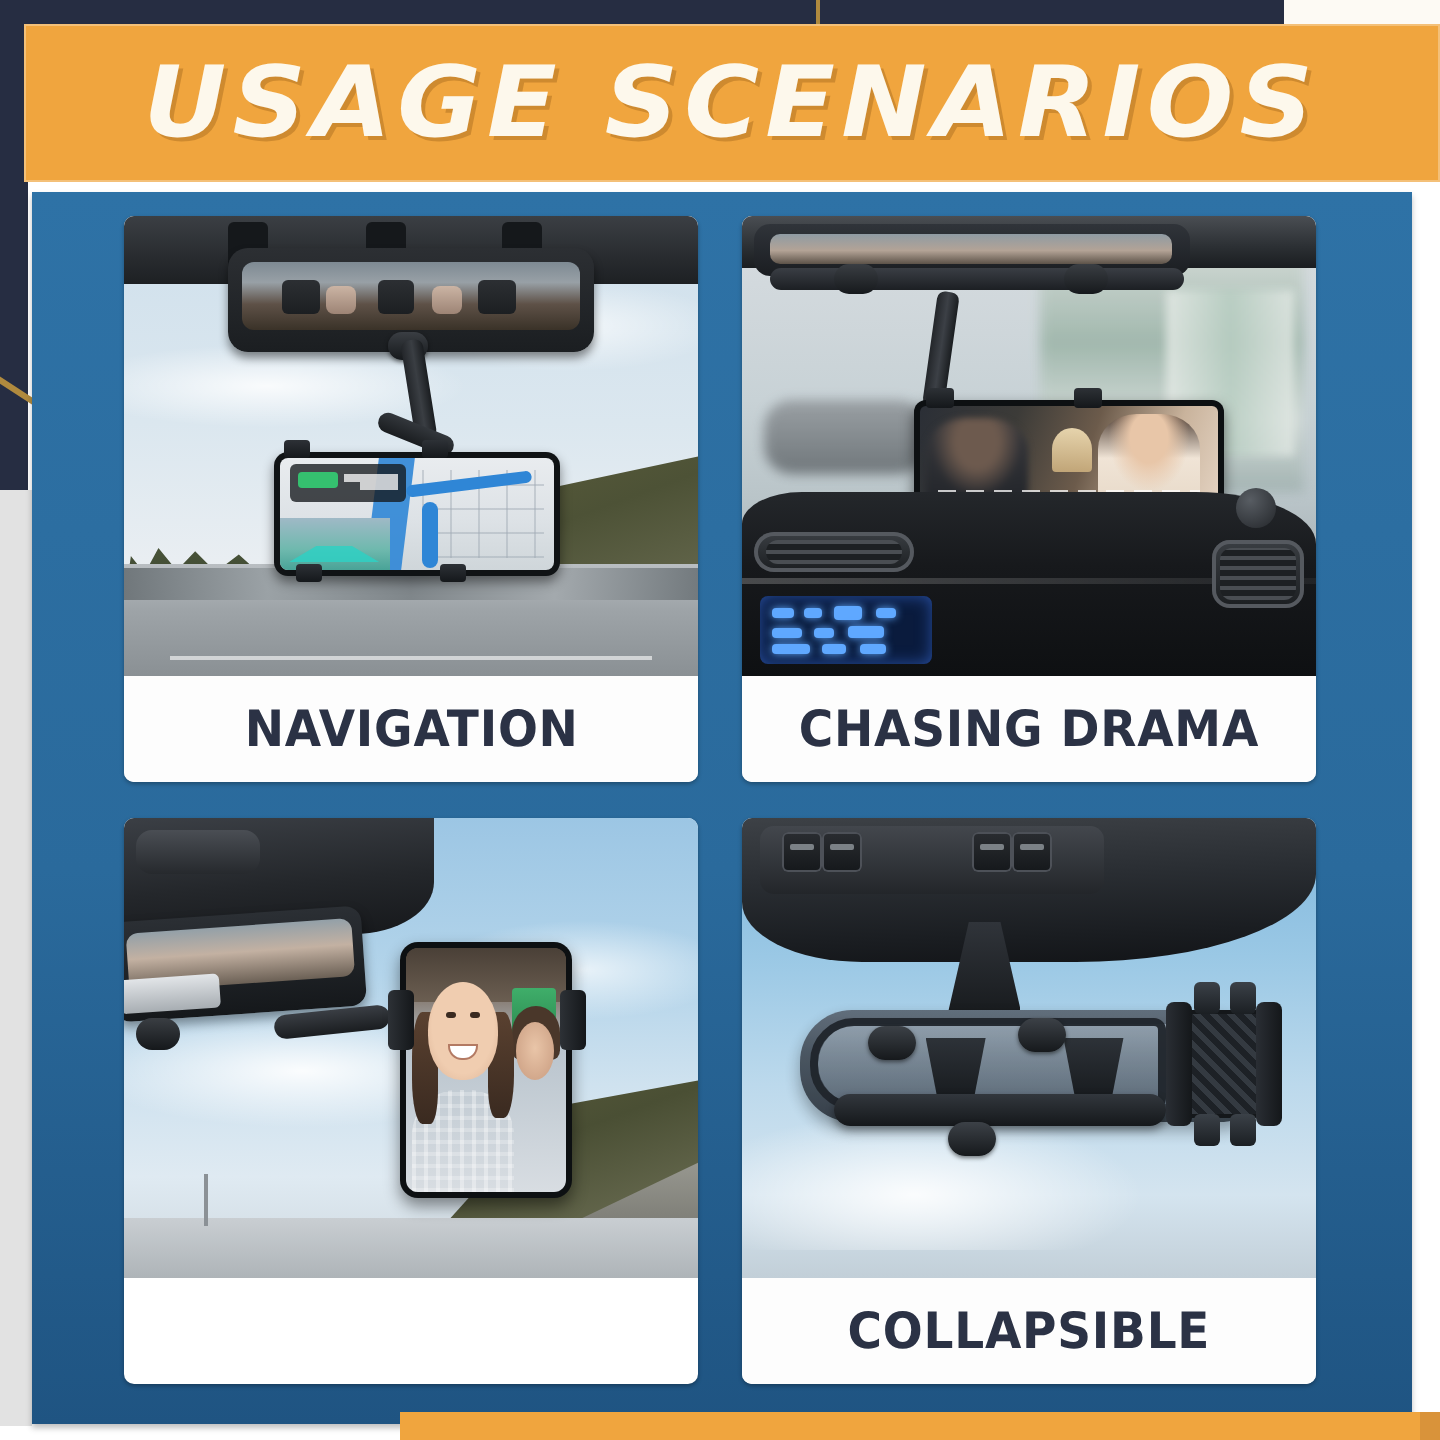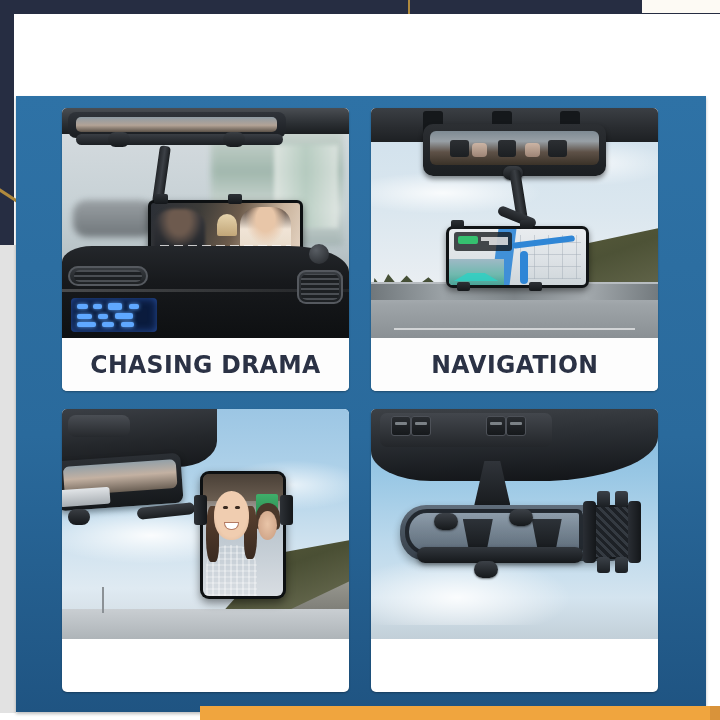--- a/index.html
+++ b/index.html
@@ -358,26 +358,92 @@
 <div id="poster">
 
   <div class="navy-top"></div>
   <div class="corner-white"></div>
   <div class="gold-stem"></div>
   <div class="navy-left">
     <div class="gold-diag"></div>
   </div>
   <div class="grey-left"></div>
 
+  <div class="banner">
+    <div class="banner-inner">
+      <div class="banner-title">USAGE SCENARIOS</div>
+    </div>
+  </div>
 
   <div class="panel"></div>
   <div class="bottom-orange"></div>
   <div class="bottom-orange-edge"></div>
 
   <div class="grid">
+
+    <div class="tile">
+      <div class="photo">
+        <div class="t1-sky"></div>
+        <div class="t1-cloud"></div>
+        <div class="t1-cloud2"></div>
+        <div class="t1-hill"></div>
+        <div class="t1-wall"></div>
+        <div class="t1-trees"></div>
+        <div class="t1-road">
+          <div class="t1-roadline"></div>
+        </div>
+        <div class="t1-carband"></div>
+
+        <div class="t1-roof">
+          <b style="left:18%"></b>
+          <b style="left:42%"></b>
+          <b style="left:66%"></b>
+        </div>
+
+        <div class="t1-knob" style="left:36%;top:26px"></div>
+        <div class="t1-knob" style="left:62%;top:26px"></div>
+
+        <div class="t1-mirror">
+          <div class="t1-mirror-glass">
+            <div class="t1-mseat" style="left:12%"></div>
+            <div class="t1-mhead" style="left:25%"></div>
+            <div class="t1-mseat" style="left:40%"></div>
+            <div class="t1-mhead" style="left:56%"></div>
+            <div class="t1-mseat" style="left:70%"></div>
+          </div>
+        </div>
+        <div class="t1-knob" style="left:46%;top:58px"></div>
+        <div class="t1-arm"></div>
+        <div class="t1-arm2"></div>
+
+        <div class="t1-phone">
+          <div class="t1-map">
+            <div class="t1-map-grid"></div>
+            <div class="t1-map-road"></div>
+            <div class="t1-map-road2"></div>
+            <div class="t1-map-road3"></div>
+            <div class="t1-cam">
+              <div class="t1-camroad"></div>
+            </div>
+            <div class="t1-hud">
+              <i></i>
+              <u></u>
+              <u class="b"></u>
+            </div>
+          </div>
+        </div>
+        <div class="t1-clip" style="left:28%;top:112px"></div>
+        <div class="t1-clip" style="left:52%;top:112px"></div>
+        <div class="t1-clip" style="left:30%;top:174px"></div>
+        <div class="t1-clip" style="left:55%;top:174px"></div>
+      </div>
+      <div class="caption">
+        <span>NAVIGATION</span>
+      </div>
+    </div>
 
     <div class="tile">
       <div class="photo">
         <div class="t2-bg"></div>
         <div class="t2-blurbldg"></div>
         <div class="t2-blurbldg2"></div>
         <div class="t2-blurcar"></div>
 
         <div class="t2-roof"></div>
         <div class="t2-mirror">
@@ -419,81 +485,20 @@
           <i style="left:7%;top:46%;width:18%;height:5px"></i>
           <i style="left:32%;top:46%;width:12%;height:5px"></i>
           <i style="left:52%;top:44%;width:20%;height:6px"></i>
           <i style="left:7%;top:72%;width:22%;height:5px"></i>
           <i style="left:36%;top:72%;width:14%;height:5px"></i>
           <i style="left:58%;top:72%;width:16%;height:5px"></i>
         </div>
       </div>
       <div class="caption">
         <span>CHASING DRAMA</span>
-      </div>
-    </div>
-
-    <div class="tile">
-      <div class="photo">
-        <div class="t1-sky"></div>
-        <div class="t1-cloud"></div>
-        <div class="t1-cloud2"></div>
-        <div class="t1-hill"></div>
-        <div class="t1-wall"></div>
-        <div class="t1-trees"></div>
-        <div class="t1-road">
-          <div class="t1-roadline"></div>
-        </div>
-        <div class="t1-carband"></div>
-
-        <div class="t1-roof">
-          <b style="left:18%"></b>
-          <b style="left:42%"></b>
-          <b style="left:66%"></b>
-        </div>
-
-        <div class="t1-knob" style="left:36%;top:26px"></div>
-        <div class="t1-knob" style="left:62%;top:26px"></div>
-
-        <div class="t1-mirror">
-          <div class="t1-mirror-glass">
-            <div class="t1-mseat" style="left:12%"></div>
-            <div class="t1-mhead" style="left:25%"></div>
-            <div class="t1-mseat" style="left:40%"></div>
-            <div class="t1-mhead" style="left:56%"></div>
-            <div class="t1-mseat" style="left:70%"></div>
-          </div>
-        </div>
-        <div class="t1-knob" style="left:46%;top:58px"></div>
-        <div class="t1-arm"></div>
-        <div class="t1-arm2"></div>
-
-        <div class="t1-phone">
-          <div class="t1-map">
-            <div class="t1-map-grid"></div>
-            <div class="t1-map-road"></div>
-            <div class="t1-map-road2"></div>
-            <div class="t1-map-road3"></div>
-            <div class="t1-cam">
-              <div class="t1-camroad"></div>
-            </div>
-            <div class="t1-hud">
-              <i></i>
-              <u></u>
-              <u class="b"></u>
-            </div>
-          </div>
-        </div>
-        <div class="t1-clip" style="left:28%;top:112px"></div>
-        <div class="t1-clip" style="left:52%;top:112px"></div>
-        <div class="t1-clip" style="left:30%;top:174px"></div>
-        <div class="t1-clip" style="left:55%;top:174px"></div>
-      </div>
-      <div class="caption">
-        <span>NAVIGATION</span>
       </div>
     </div>
 
     <div class="tile">
       <div class="photo">
         <div class="t3-sky"></div>
         <div class="t3-cloud"></div>
         <div class="t3-cloud2"></div>
         <div class="t3-hill"></div>
         <div class="t3-wall"></div>
@@ -568,16 +573,19 @@
         <div class="t4-holder">
           <div class="t4-hback"></div>
           <div class="t4-jaw" style="left:0;top:4px"></div>
           <div class="t4-jaw" style="right:0;top:4px"></div>
           <div class="t4-jawgrip" style="left:14px;top:-6px"></div>
           <div class="t4-jawgrip" style="left:32px;top:-6px"></div>
           <div class="t4-jawgrip" style="left:14px;top:60px"></div>
           <div class="t4-jawgrip" style="left:32px;top:60px"></div>
         </div>
       </div>
+      <div class="caption">
+        <span>COLLAPSIBLE</span>
+      </div>
     </div>
 
   </div>
 </div>
 
 </body></html>

